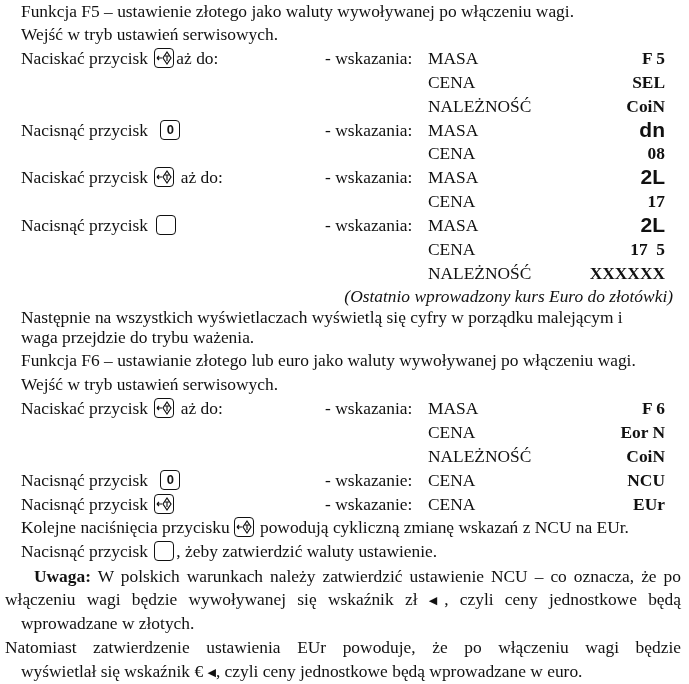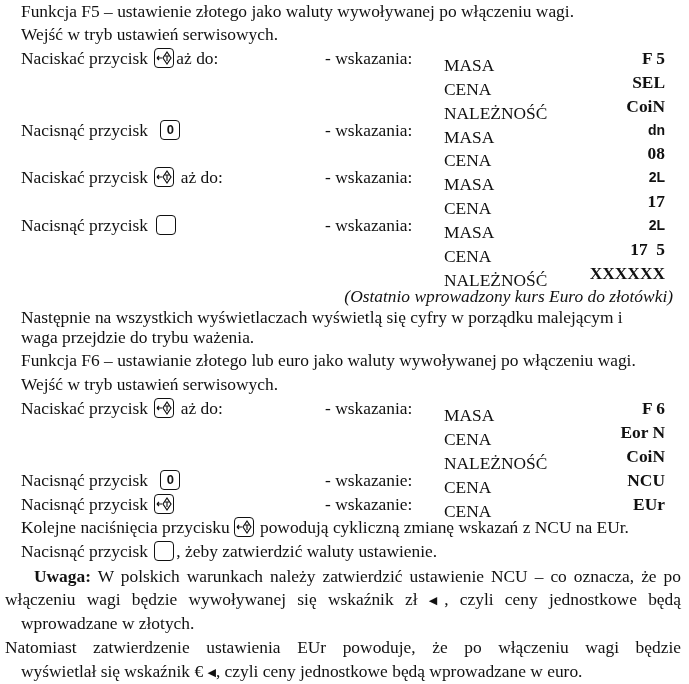--- a/index.html
+++ b/index.html
@@ -2,23 +2,23 @@
 <html><head>
 <meta charset="utf-8">
 <style>
   html, body { margin:0; padding:0; background:#ffffff; }
   body { width:689px; height:684px; overflow:hidden; position:relative;
          font-family:"Liberation Serif", serif; font-size:17.4px; color:#111; }
   .line { position:absolute; left:5px; white-space:nowrap; line-height:20px;margin-left:16px; }
   .row { position:absolute; left:5px; width:660px; height:20px; line-height:20px; white-space:nowrap; }
   .row .lbl { position:absolute; left:16px; }
   .row .wsk { position:absolute; left:320px;text-align:center; }
-  .row .reg { position:absolute; left:439px;margin-top:7px; }
+  .row .reg { position:absolute; left:423px; }
   .row .val { position:absolute; right:0; text-align:center;font-weight:bold; }
-  .row .val.sans { font-family:"Liberation Sans", sans-serif; font-size:14px; }
+  .row .val.sans { font-family:"Liberation Sans", sans-serif; font-size:21px; }
   .note { position:absolute; right:16px; font-style:italic; white-space:nowrap; line-height:20px; }
   .key { display:inline-block; vertical-align:middle; width:20px; height:20px; border:1.4px solid #111;
          border-radius:4px; box-sizing:border-box; position:relative; margin:0 2px; top:-2px; }
   .key.zero { font-family:"Liberation Sans", sans-serif; font-weight:bold; font-size:13px; text-align:center; line-height:17px; }
   .key svg { position:absolute; left:1px; top:1px; }
   .justify { position:absolute; left:5px; width:676px; line-height:21px; text-align:justify; text-align-last:justify; }
   b { font-weight:bold;margin-left:29px; }
   .tri { font-size:11px; vertical-align:1px; }
 </style>
 </head>

